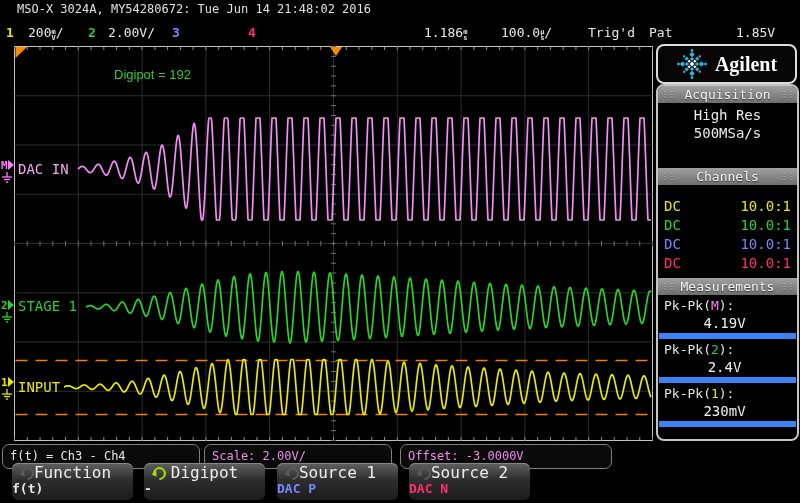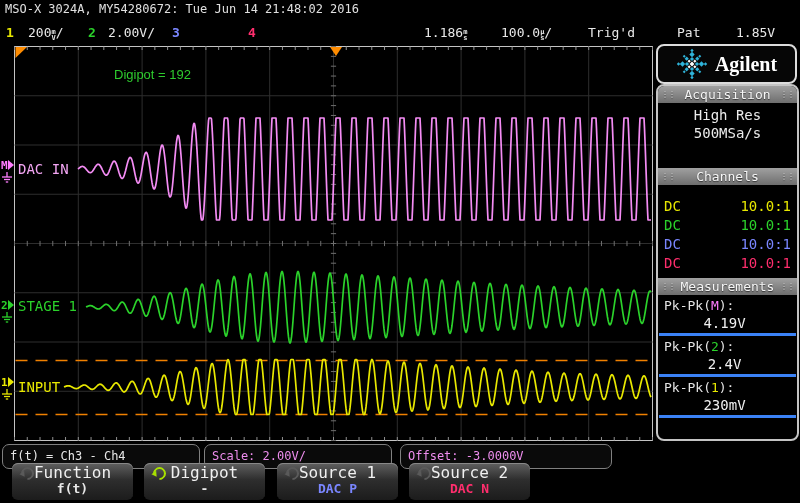--- a/index.html
+++ b/index.html
@@ -1,18 +1,18 @@
 <!DOCTYPE html>
 <html><head>
 <meta charset="utf-8">
 <style>
   html,body{margin:0;padding:0;background:#000;}
   .screen{position:relative;width:800px;height:503px;background:#000;overflow:hidden;
           font-family:"DejaVu Sans Mono",monospace;color:#e8e8e8;}
-  .titlebar{position:absolute;left:5px;top:2px;font-size:12px;color:#e0e0e0;letter-spacing:0px;white-space:nowrap;}
+  .titlebar{position:absolute;left:17px;top:2px;font-size:12px;color:#e0e0e0;letter-spacing:0px;white-space:nowrap;}
   .statusbar{position:absolute;left:0;top:23px;width:800px;height:20px;}
   .statusbar .itm{position:absolute;top:0;line-height:20px;font-size:13px;color:#e8e8e8;white-space:nowrap;}
   .chnum{font-size:14px;font-weight:bold;}
   .stack{display:inline-flex;flex-direction:column;vertical-align:3px;font-size:7px;line-height:6px;font-weight:bold;}
   .sub{font-size:9px;vertical-align:-3px;}
   .smalltxt{font-size:11px;}
   
   #scope{position:absolute;left:0;top:44px;width:656px;height:400px;}
   
   .brandbox{position:absolute;left:656px;top:44px;width:137px;height:36px;border:2px solid #dcdcdc;border-radius:8px;
@@ -20,36 +20,36 @@
   .brandname{font-family:"Liberation Serif",serif;font-weight:bold;font-size:20px;color:#ffffff;}
   .sidebar{position:absolute;left:656px;top:84px;width:139px;height:353px;border:2px solid #c4c4c4;border-radius:8px;
            background:#000;overflow:hidden;}
   .sb-header{height:17px;margin-top:2px;background:linear-gradient(#a0a0a0,#6e6e6e);display:flex;align-items:center;
              justify-content:space-between;padding:0 3px;font-size:13px;color:#f6f6f6;text-shadow:0 1px 1px #333;}
   .sb-header:first-child{margin-top:0;}
   .grip{font-size:8px;line-height:8px;color:#d8d8d8;letter-spacing:-1px;}
   .acq-body{height:60px;padding-top:3px;text-align:center;font-size:14px;line-height:18px;color:#ececec;}
   .ch-rows{height:79px;padding-top:12px;}
   .ch-row{height:19px;line-height:19px;display:flex;justify-content:space-between;padding:0 6px;font-size:14px;}
-  .meas-row{padding:2px 5px 1px 5px;border-bottom:3px solid #3b82f6;margin:0 1px;}
+  .meas-row{padding:2px 5px 1px 5px;border-bottom:6px solid #3b82f6;margin:0 1px;}
   .meas-label{font-size:13px;line-height:17px;color:#e4e4e4;text-align:left;}
   .meas-value{font-size:14px;line-height:18px;color:#f0f0f0;text-align:center;padding-right:6px;}
   
   .readout{position:absolute;top:444px;height:15px;border:1px solid #808080;border-radius:7px;background:#0a0a0a;
            font-size:12px;line-height:15px;padding:4px 7px;white-space:nowrap;}
   
   .softkey{position:absolute;top:463px;width:121px;height:37px;border-radius:6px;
            background:linear-gradient(#606060,#2e2e2e 45%,#1c1c1c);box-shadow:inset 0 1px 0 #888;}
   .sk-top{position:relative;height:18px;text-align:center;}
   .sk-label{font-size:16px;line-height:19px;color:#f0f0f0;margin-top:40px;}
   .sk-icon{position:absolute;left:9px;top:4px;width:9px;height:9px;border:2px solid currentColor;
            border-left-color:transparent;border-radius:50%;transform:rotate(-45deg);}
   .sk-icon::after{content:'';position:absolute;left:-5px;top:-3px;border:3px solid transparent;
            border-right:5px solid currentColor;transform:rotate(40deg);}
-  .sk-value{font-size:13px;line-height:16px;text-align:center;font-weight:bold;}
+  .sk-value{font-size:13px;line-height:16px;font-weight:bold;}
 </style>
 </head>
 <body>
 
 <div class="screen">
 
   <div class="titlebar">MSO-X 3024A, MY54280672: Tue Jun 14 21:48:02 2016</div>
 
   <div class="statusbar">
     <span class="itm chnum" style="left: 6px; color: rgb(232, 232, 0);">1</span>
@@ -69,21 +69,21 @@
           <span>s</span>
         </span>
     </span>
     <span class="itm" style="left:501px">
       <span>100.0</span><span class="stack">
           <span>µ</span>
           <span>s</span>
         </span><span>/</span>
     </span>
     <span class="itm" style="left:588px">Trig'd</span>
-    <span class="itm smalltxt" style="left:677px">Pat</span>
+    <span class="itm smalltxt" style="left:649px">Pat</span>
     <span class="itm" style="left: 682px; color: #14b8a6; margin-top: 28px;"><span>D</span><span class="sub">2</span></span>
     <span class="itm" style="left:736px">1.85V</span>
   </div>
 
   <svg id="scope" viewBox="0 44 656 400">
       <g>
         <rect x="14.5" y="46.5" width="638" height="394" fill="#000" stroke="#c4c4c4" stroke-width="1"></rect>
         <line x1="78.3" y1="46.5" x2="78.3" y2="440.5" stroke="#2e2e2e" stroke-width="1"></line>
         <line x1="142.1" y1="46.5" x2="142.1" y2="440.5" stroke="#2e2e2e" stroke-width="1"></line>
         <line x1="205.9" y1="46.5" x2="205.9" y2="440.5" stroke="#2e2e2e" stroke-width="1"></line>

